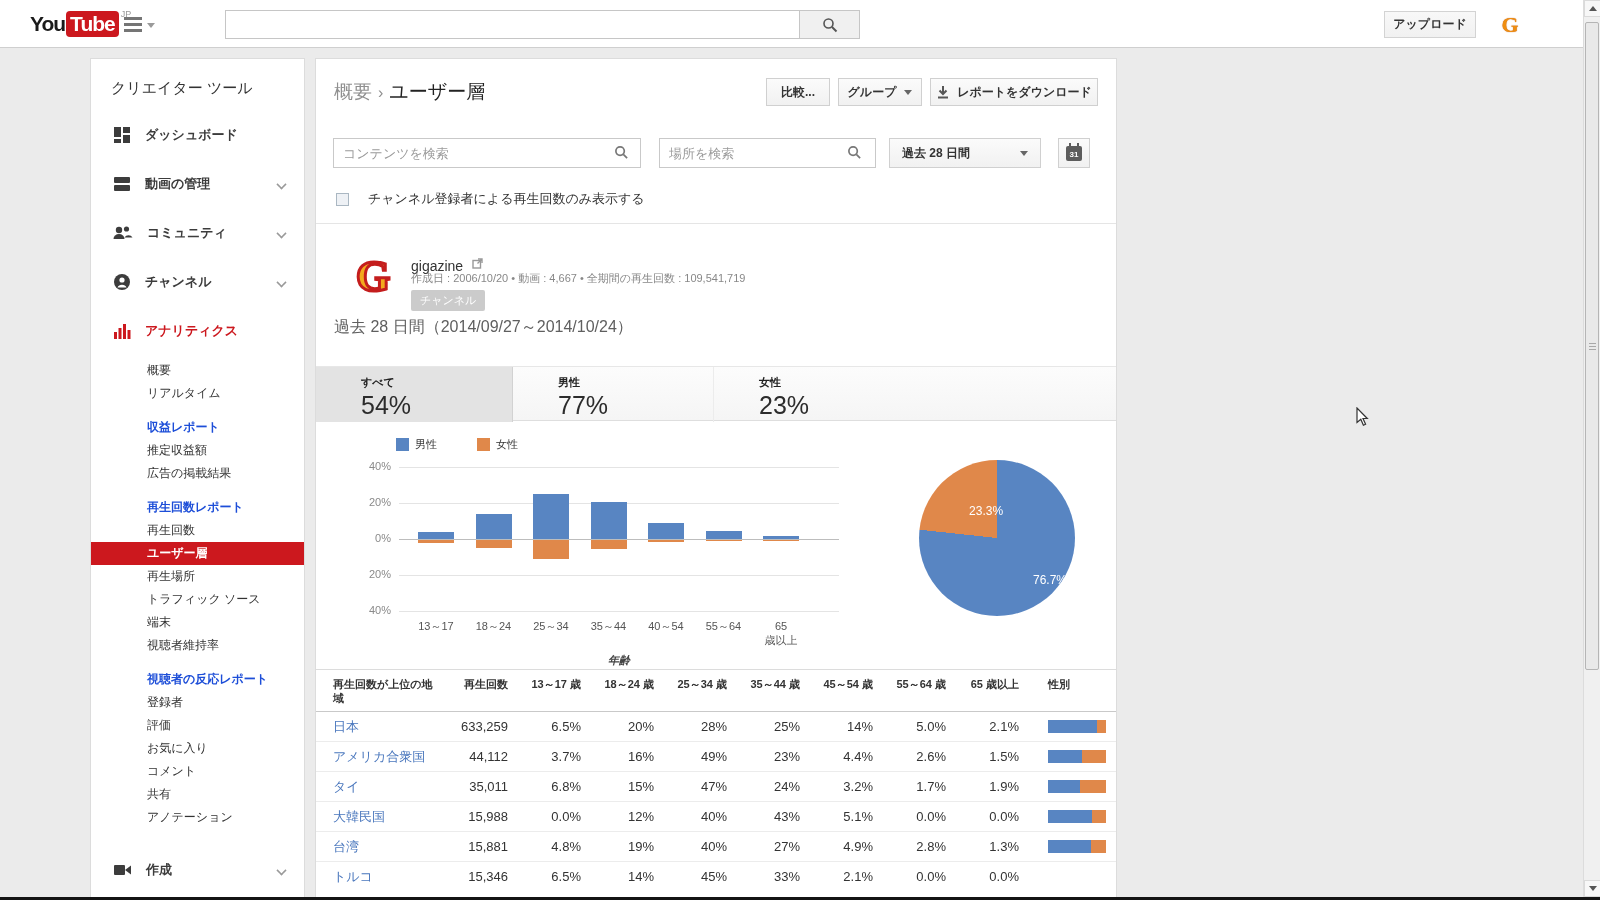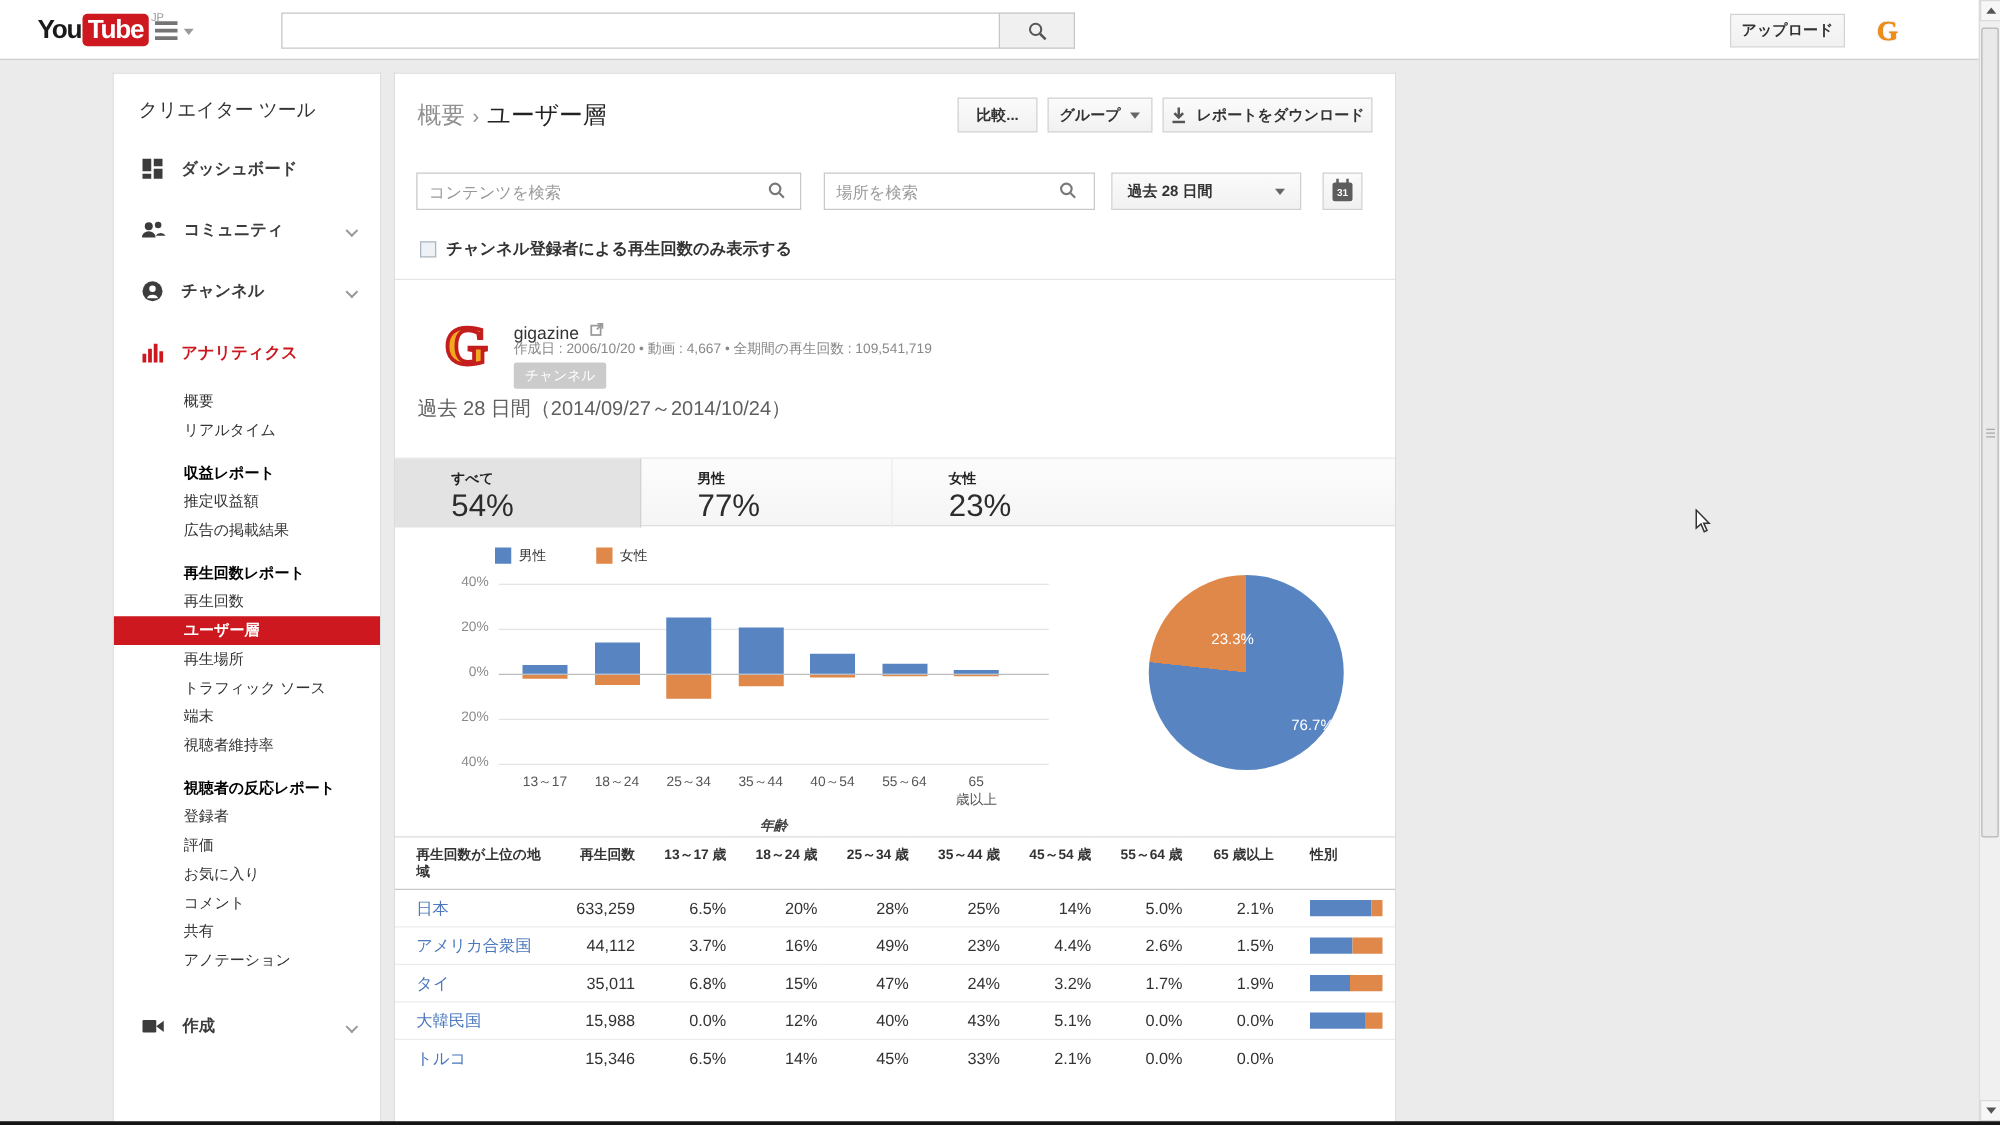--- a/index.html
+++ b/index.html
@@ -23,21 +23,21 @@
 
   
   #sidebar { position:absolute; left:90px; top:58px; width:215px; height:842px; background:#fff; border:1px solid #dcdcdc; border-bottom:none; overflow:hidden; }
   .side-title { padding:20px 0 12px 20px; font-size:15px; color:#333; }
   .side-item { height:49px; display:flex; align-items:center; padding-left:22px; cursor:pointer; position:relative; }
   .side-item .lbl { font-size:13px; font-weight:bold; color:#3c3c3c; margin-left:14px;text-align:center; }
   .side-item.red .lbl { color:#cc181e; }
   .side-chevron { position:absolute; right:18px; top:50%; margin-top:-4px; width:9px; height:9px; border-right:2px solid #9a9a9a; border-bottom:2px solid #9a9a9a; transform:rotate(45deg) scale(.8); }
   .submenu { margin-top:4px; }
   .sub-item { height:23px; line-height:23px; padding-left:56px; font-size:12px; color:#333; cursor:pointer; }
-  .sub-header { height:23px; line-height:23px; padding-left:56px; font-size:12px; color:#000000; font-weight:bold; margin-top:11px; }
+  .sub-header { height:23px; line-height:23px; padding-left:56px; font-size:12px; color:#1d4ed8; font-weight:bold; margin-top:11px; }
   .sub-selected { background:#cc181e; color:#fff; font-weight:bold; }
   .side-create { margin-top:16px; }
 
   
   #content { position:absolute; left:315px; top:58px; width:802px; height:842px; background:#fff; border:1px solid #dcdcdc; border-bottom:none; overflow:hidden; }
   .crumbs { position:absolute; left:18px; top:20px; font-size:19px; }
   .crumb-parent { color:#909090; cursor:pointer; }
   .crumb-sep { color:#909090; margin:0 6px; font-size:16px; }
   .crumb-title { color:#222; }
   .hbtn { position:absolute; top:19px; height:28px; background:linear-gradient(#fbfbfb,#f1f1f1); border:1px solid #d0d0d0; font-size:12px; font-weight:bold; color:#333; display:flex; align-items:center; justify-content:center; cursor:pointer; }
@@ -56,21 +56,21 @@
   #mag1 { left:298px; } #mag2 { left:531px; }
   .daterange { position:absolute; left:573px; top:79px; width:152px; height:30px; background:linear-gradient(#fbfbfb,#f1f1f1); border:1px solid #d0d0d0; display:flex; align-items:center; padding:0 12px; font-size:12px; font-weight:bold; color:#333; cursor:pointer; }
   .daterange .dd-caret { margin-left:auto; }
   .cal-btn { position:absolute; left:742px; top:79px; width:32px; height:30px; background:linear-gradient(#fbfbfb,#f1f1f1); border:1px solid #d0d0d0; display:flex; align-items:center; justify-content:center; cursor:pointer; }
   .cal-icon { width:16px; height:15px; background:#5d5d5d; border-radius:2px; color:#fff; font-size:8px; font-weight:bold; text-align:center; line-height:17px; position:relative; }
   .cal-icon:before { content:""; position:absolute; top:-3px; left:3px; width:2px; height:4px; background:#5d5d5d; }
   .cal-icon:after { content:""; position:absolute; top:-3px; right:3px; width:2px; height:4px; background:#5d5d5d; }
 
   .chk-row { position:absolute; left:20px; top:131px; display:flex; align-items:center; }
   .chk-box { width:13px; height:13px; border:1px solid #aab7c2; background:#eef1f5; cursor:pointer; }
-  .chk-lbl { font-size:13px; color:#333; margin-left:8px;font-weight:bold; }
+  .chk-lbl { font-size:13px; color:#333; margin-left:19px; }
   .divider1 { position:absolute; left:0; top:164px; width:802px; height:1px; background:#e5e5e5; }
 
   .ch-logo { position:absolute; left:33px; top:194px; width:48px; height:48px; font-size:44px; font-weight:900; line-height:48px; text-align:center; color:#f2a91e; -webkit-text-stroke:3px #c41d1d; font-family:"Liberation Serif","DejaVu Serif",serif; }
   .ch-name { position:absolute; left:95px; top:199px; font-size:14px; color:#333; }
   .ext-icon { display:inline-block; margin-left:5px; vertical-align:2px; }
   .ch-meta { position:absolute; left:95px; top:212px; font-size:11px; color:#888; }
   .ch-badge { position:absolute; left:95px; top:231px; background:#cbcbcb; color:#fff; font-size:11px; padding:3px 9px; border-radius:2px; }
   .period { position:absolute; left:18px; top:258px; font-size:16px; color:#5f5f5f; }
 
   
@@ -157,20 +157,28 @@
   <div class="side-title">クリエイター ツール</div>
 
   <div class="side-item">
     <svg width="18" height="18" viewBox="0 0 18 18" fill="#3c3c3c">
         <rect x="1" y="1" width="7" height="10"></rect>
         <rect x="10" y="1" width="7" height="6"></rect>
         <rect x="10" y="9" width="7" height="8"></rect>
         <rect x="1" y="13" width="7" height="4"></rect>
       </svg>
     <span class="lbl">ダッシュボード</span>
+  </div>
+  <div class="side-item">
+    <svg width="18" height="18" viewBox="0 0 18 18" fill="#3c3c3c">
+        <rect x="1" y="2" width="16" height="6" rx="1"></rect>
+        <rect x="1" y="10" width="16" height="6" rx="1"></rect>
+      </svg>
+    <span class="lbl">動画の管理</span>
+    <span class="side-chevron"></span>
   </div>
   <div class="side-item">
     <svg width="20" height="18" viewBox="0 0 20 18" fill="#3c3c3c">
         <circle cx="6" cy="6" r="3.2"></circle>
         <path d="M0.5 15 a5.5 5 0 0 1 11 0 z"></path>
         <circle cx="13.5" cy="5" r="2.6"></circle>
         <path d="M11.5 13.5 a4.6 4.2 0 0 1 8 0 z"></path>
       </svg>
     <span class="lbl">コミュニティ</span>
     <span class="side-chevron"></span>
@@ -417,20 +425,37 @@
           <td>0.0%</td>
           <td>0.0%</td>
           <td class="td-gender">
             <div class="gbar">
               <div style="width: 76%; background: rgb(88, 133, 194);"></div>
               <div style="flex: 1 1 0%; background: rgb(224, 136, 74);"></div>
             </div>
           </td>
         </tr>
         <tr>
+          <td class="td-region"><a href="#">台湾</a></td>
+          <td>15,881</td>
+          <td>4.8%</td>
+          <td>19%</td>
+          <td>40%</td>
+          <td>27%</td>
+          <td>4.9%</td>
+          <td>2.8%</td>
+          <td>1.3%</td>
+          <td class="td-gender">
+            <div class="gbar">
+              <div style="width: 74%; background: rgb(88, 133, 194);"></div>
+              <div style="flex: 1 1 0%; background: rgb(224, 136, 74);"></div>
+            </div>
+          </td>
+        </tr>
+        <tr>
           <td class="td-region"><a href="#">トルコ</a></td>
           <td>15,346</td>
           <td>6.5%</td>
           <td>14%</td>
           <td>45%</td>
           <td>33%</td>
           <td>2.1%</td>
           <td>0.0%</td>
           <td>0.0%</td>
           <td class="td-gender"></td>

